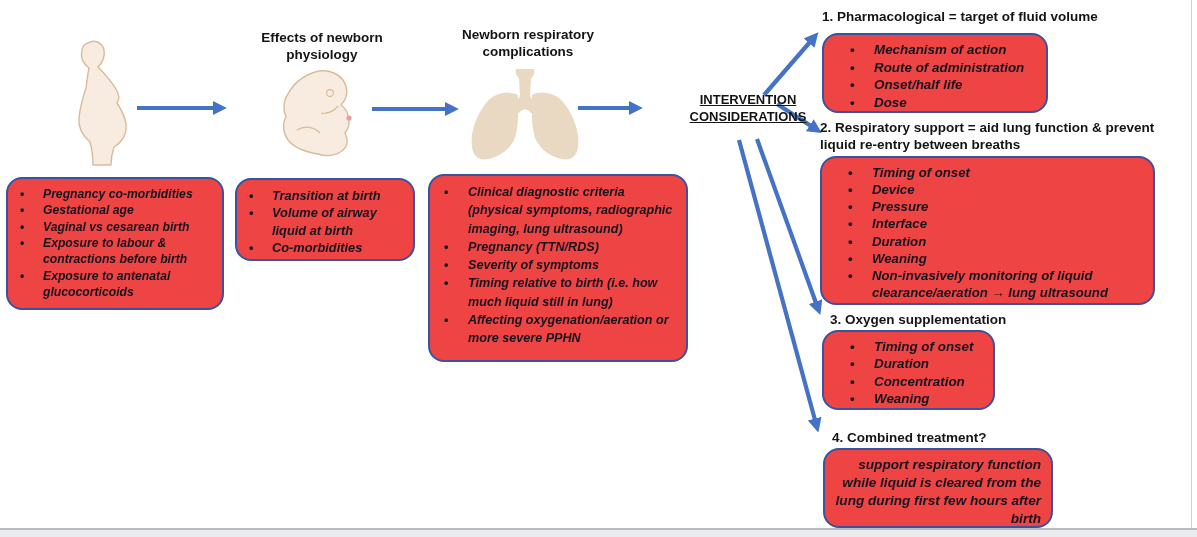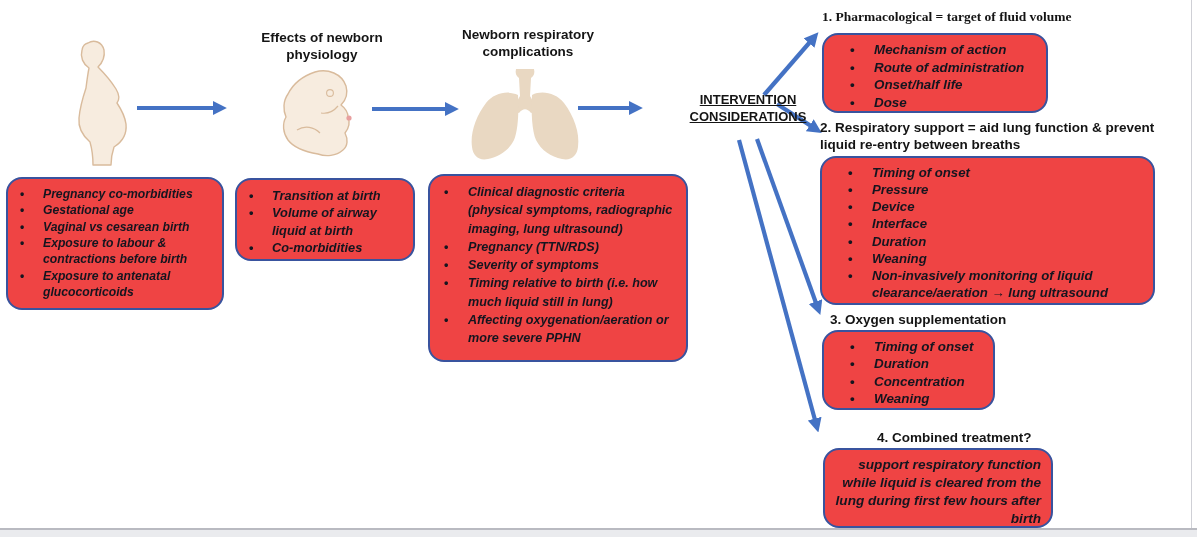--- a/index.html
+++ b/index.html
@@ -35,24 +35,24 @@
   #boxC li{padding-left:30px;}
   #boxC li::before{left:6px;}
   #boxR1{left:822px;top:33px;width:226px;height:80px;font-size:13.4px;line-height:1.32;}
   #boxR2{left:820px;top:156px;width:335px;height:149px;font-size:13.2px;line-height:1.3;}
   #boxR3{left:822px;top:330px;width:173px;height:80px;font-size:13.4px;line-height:1.3;}
   #boxR4{left:823px;top:448px;width:230px;height:80px;font-size:13.6px;line-height:1.32;
          padding:6px 10px;text-align:right;}
   #titleS1{left:16px;top:5px;width:180px;font-size:14.5px;}
   #titleS2{left:250px;top:30px;width:144px;text-align:center;}
   #titleS3{left:450px;top:27px;width:156px;text-align:center;}
-  #headR1{left:822px;top:9px;width:360px;font-family:Liberation Serif, serif;}
+  #headR1{left:822px;top:9px;width:360px;}
   #headR2{left:820px;top:120px;width:377px;}
   #headR3{left:830px;top:312px;width:300px;}
-  #headR4{left:832px;top:430px;width:300px;margin-left:45px;}
+  #headR4{left:832px;top:430px;width:300px;}
   .edge-right{position:absolute;left:1191px;top:0;width:1px;height:529px;background:#cfd0d6;}
   .edge-bottom-line{position:absolute;left:0;top:528px;width:1197px;height:2px;background:#b9bac1;}
   .edge-bottom-strip{position:absolute;left:0;top:530px;width:1197px;height:7px;background:#eaebee;}
 </style>
 </head>
 <body>
 
 <div class="canvas">
 
   <svg class="art" viewBox="0 0 1197 537">
@@ -164,22 +164,22 @@
       </ul>
   </div>
 
   <div class="h" id="headR2">
     <span>2. Respiratory support = aid lung function &amp; prevent</span><br>
     <span>liquid re-entry between breaths</span>
   </div>
   <div class="box rb" id="boxR2">
     <ul>
         <li>Timing of onset</li>
+        <li>Device</li>
         <li>Pressure</li>
-        <li>Device</li>
         <li>Interface</li>
         <li>Duration</li>
         <li>Weaning</li>
         <li>Non-invasively monitoring of liquid clearance/aeration → lung ultrasound</li>
       </ul>
   </div>
 
   <div class="h" id="headR3">3. Oxygen supplementation</div>
   <div class="box rb" id="boxR3">
     <ul>

